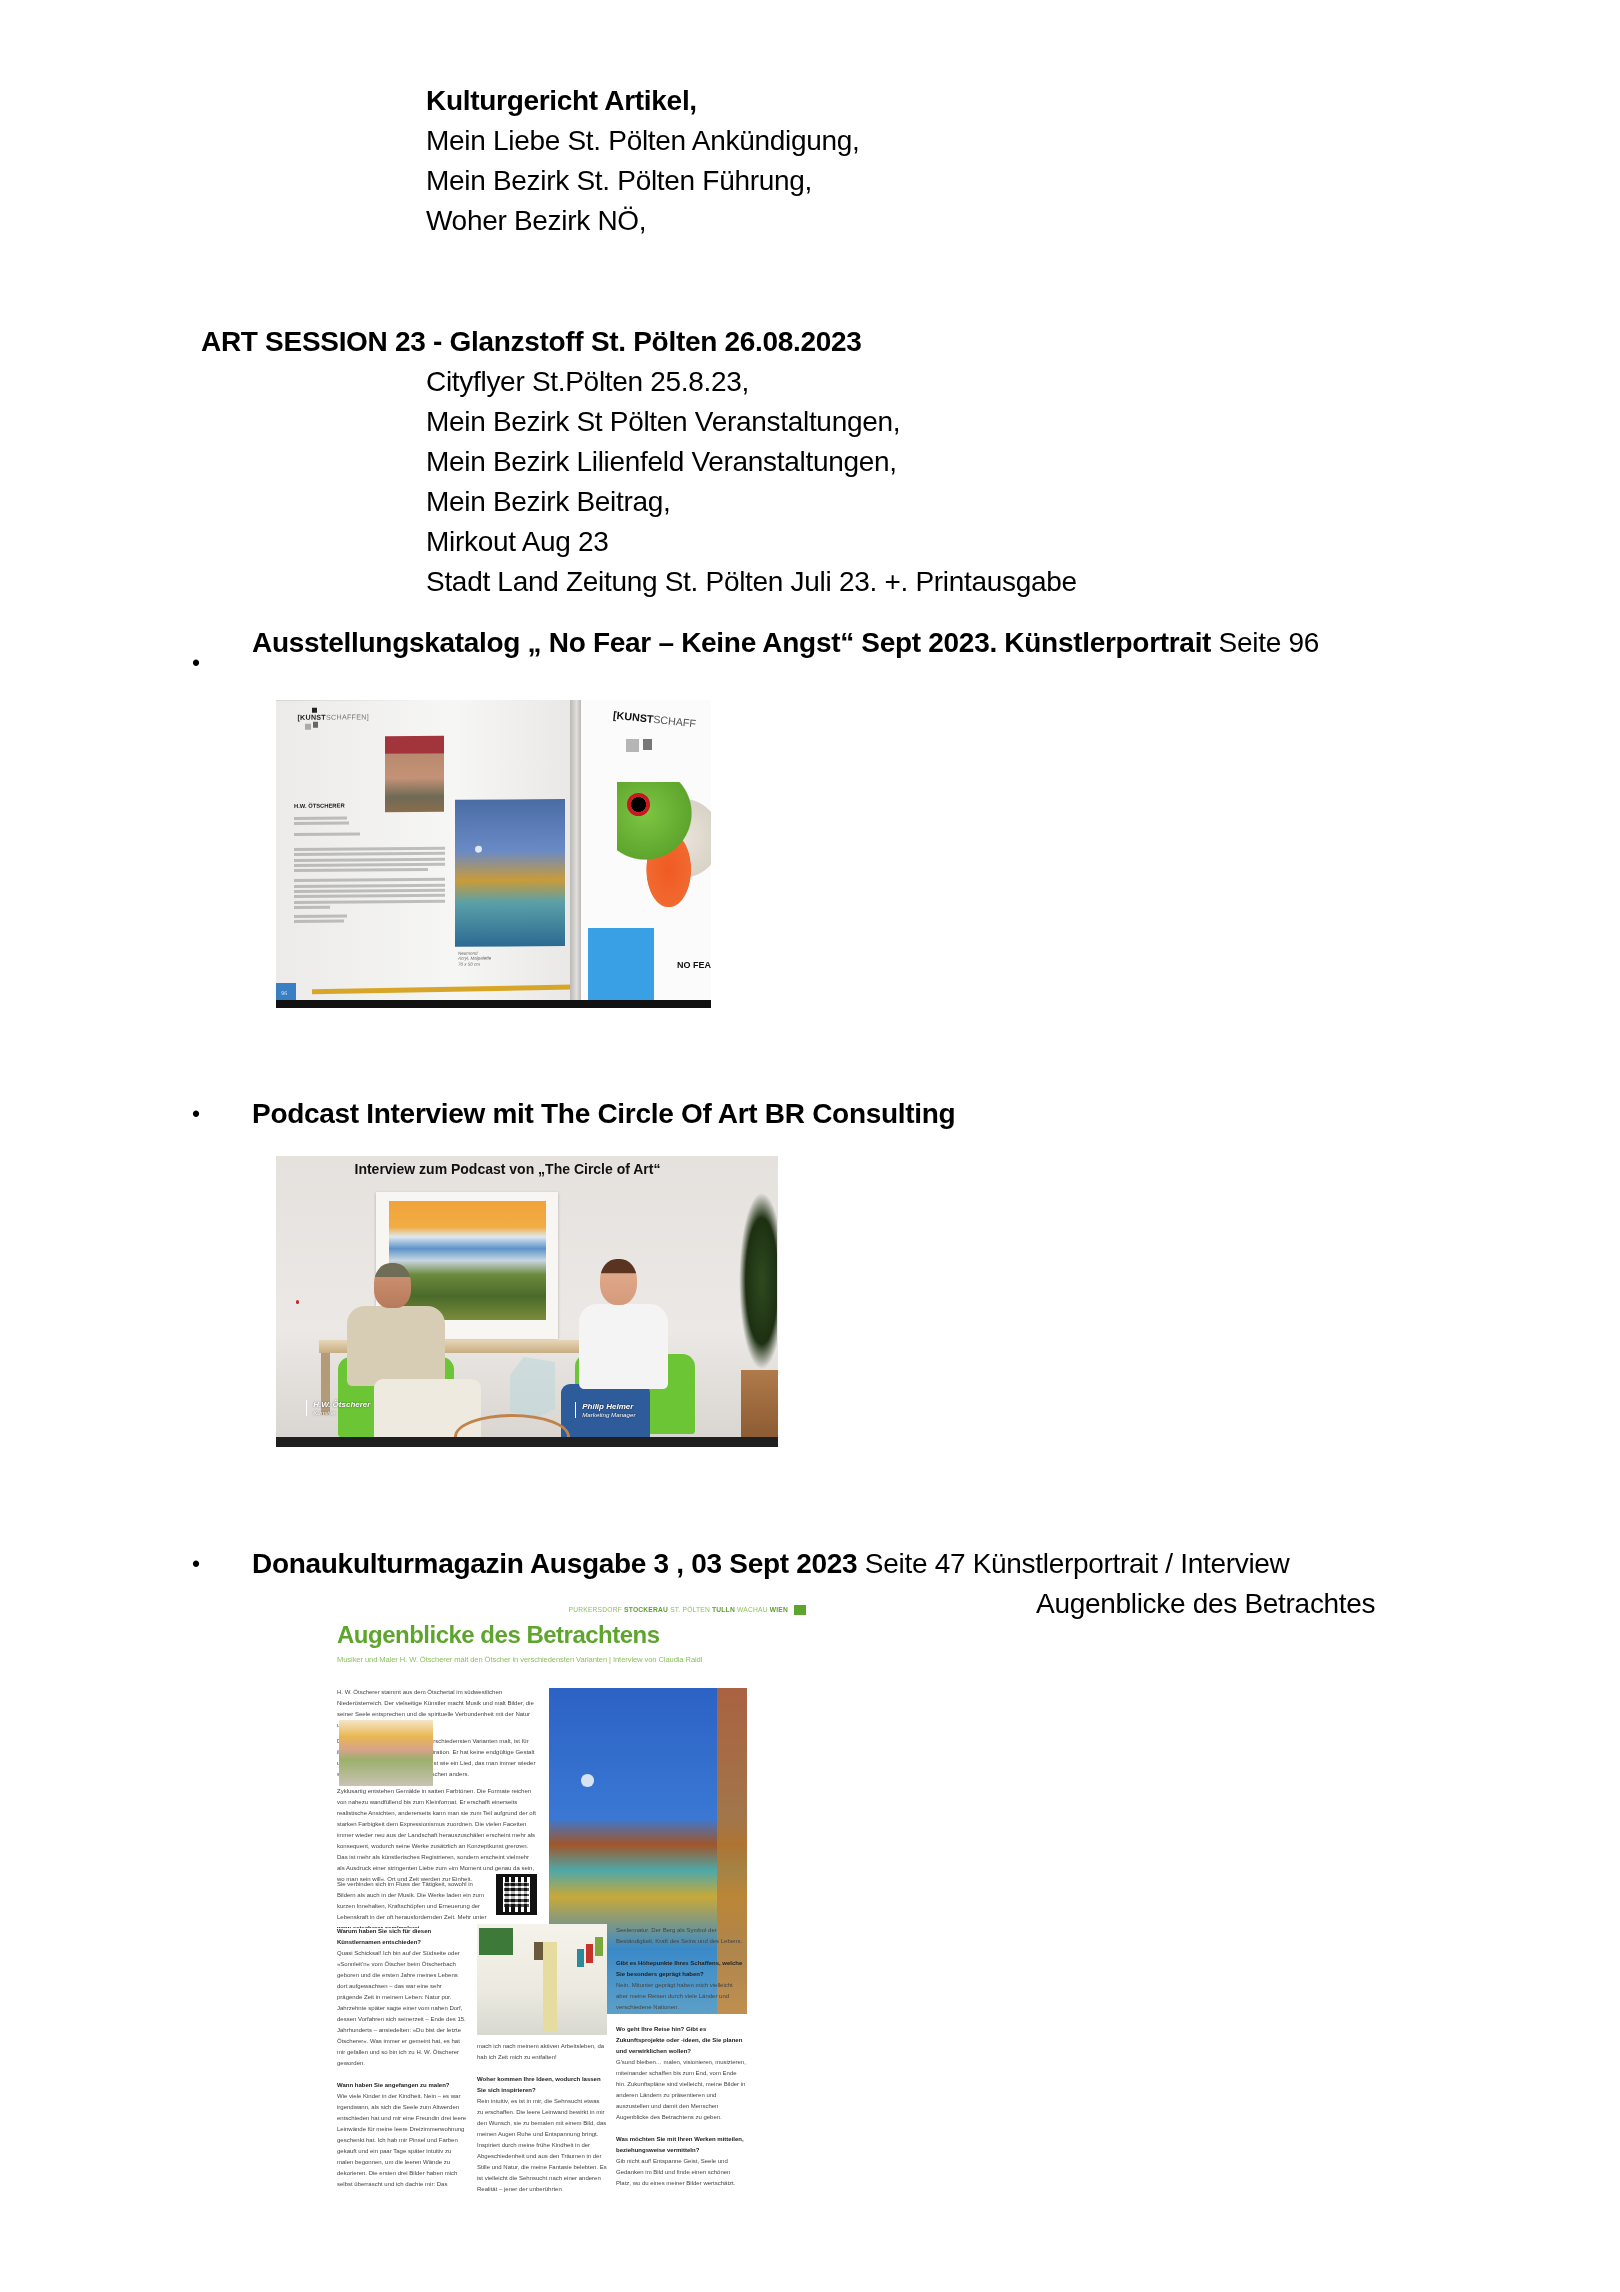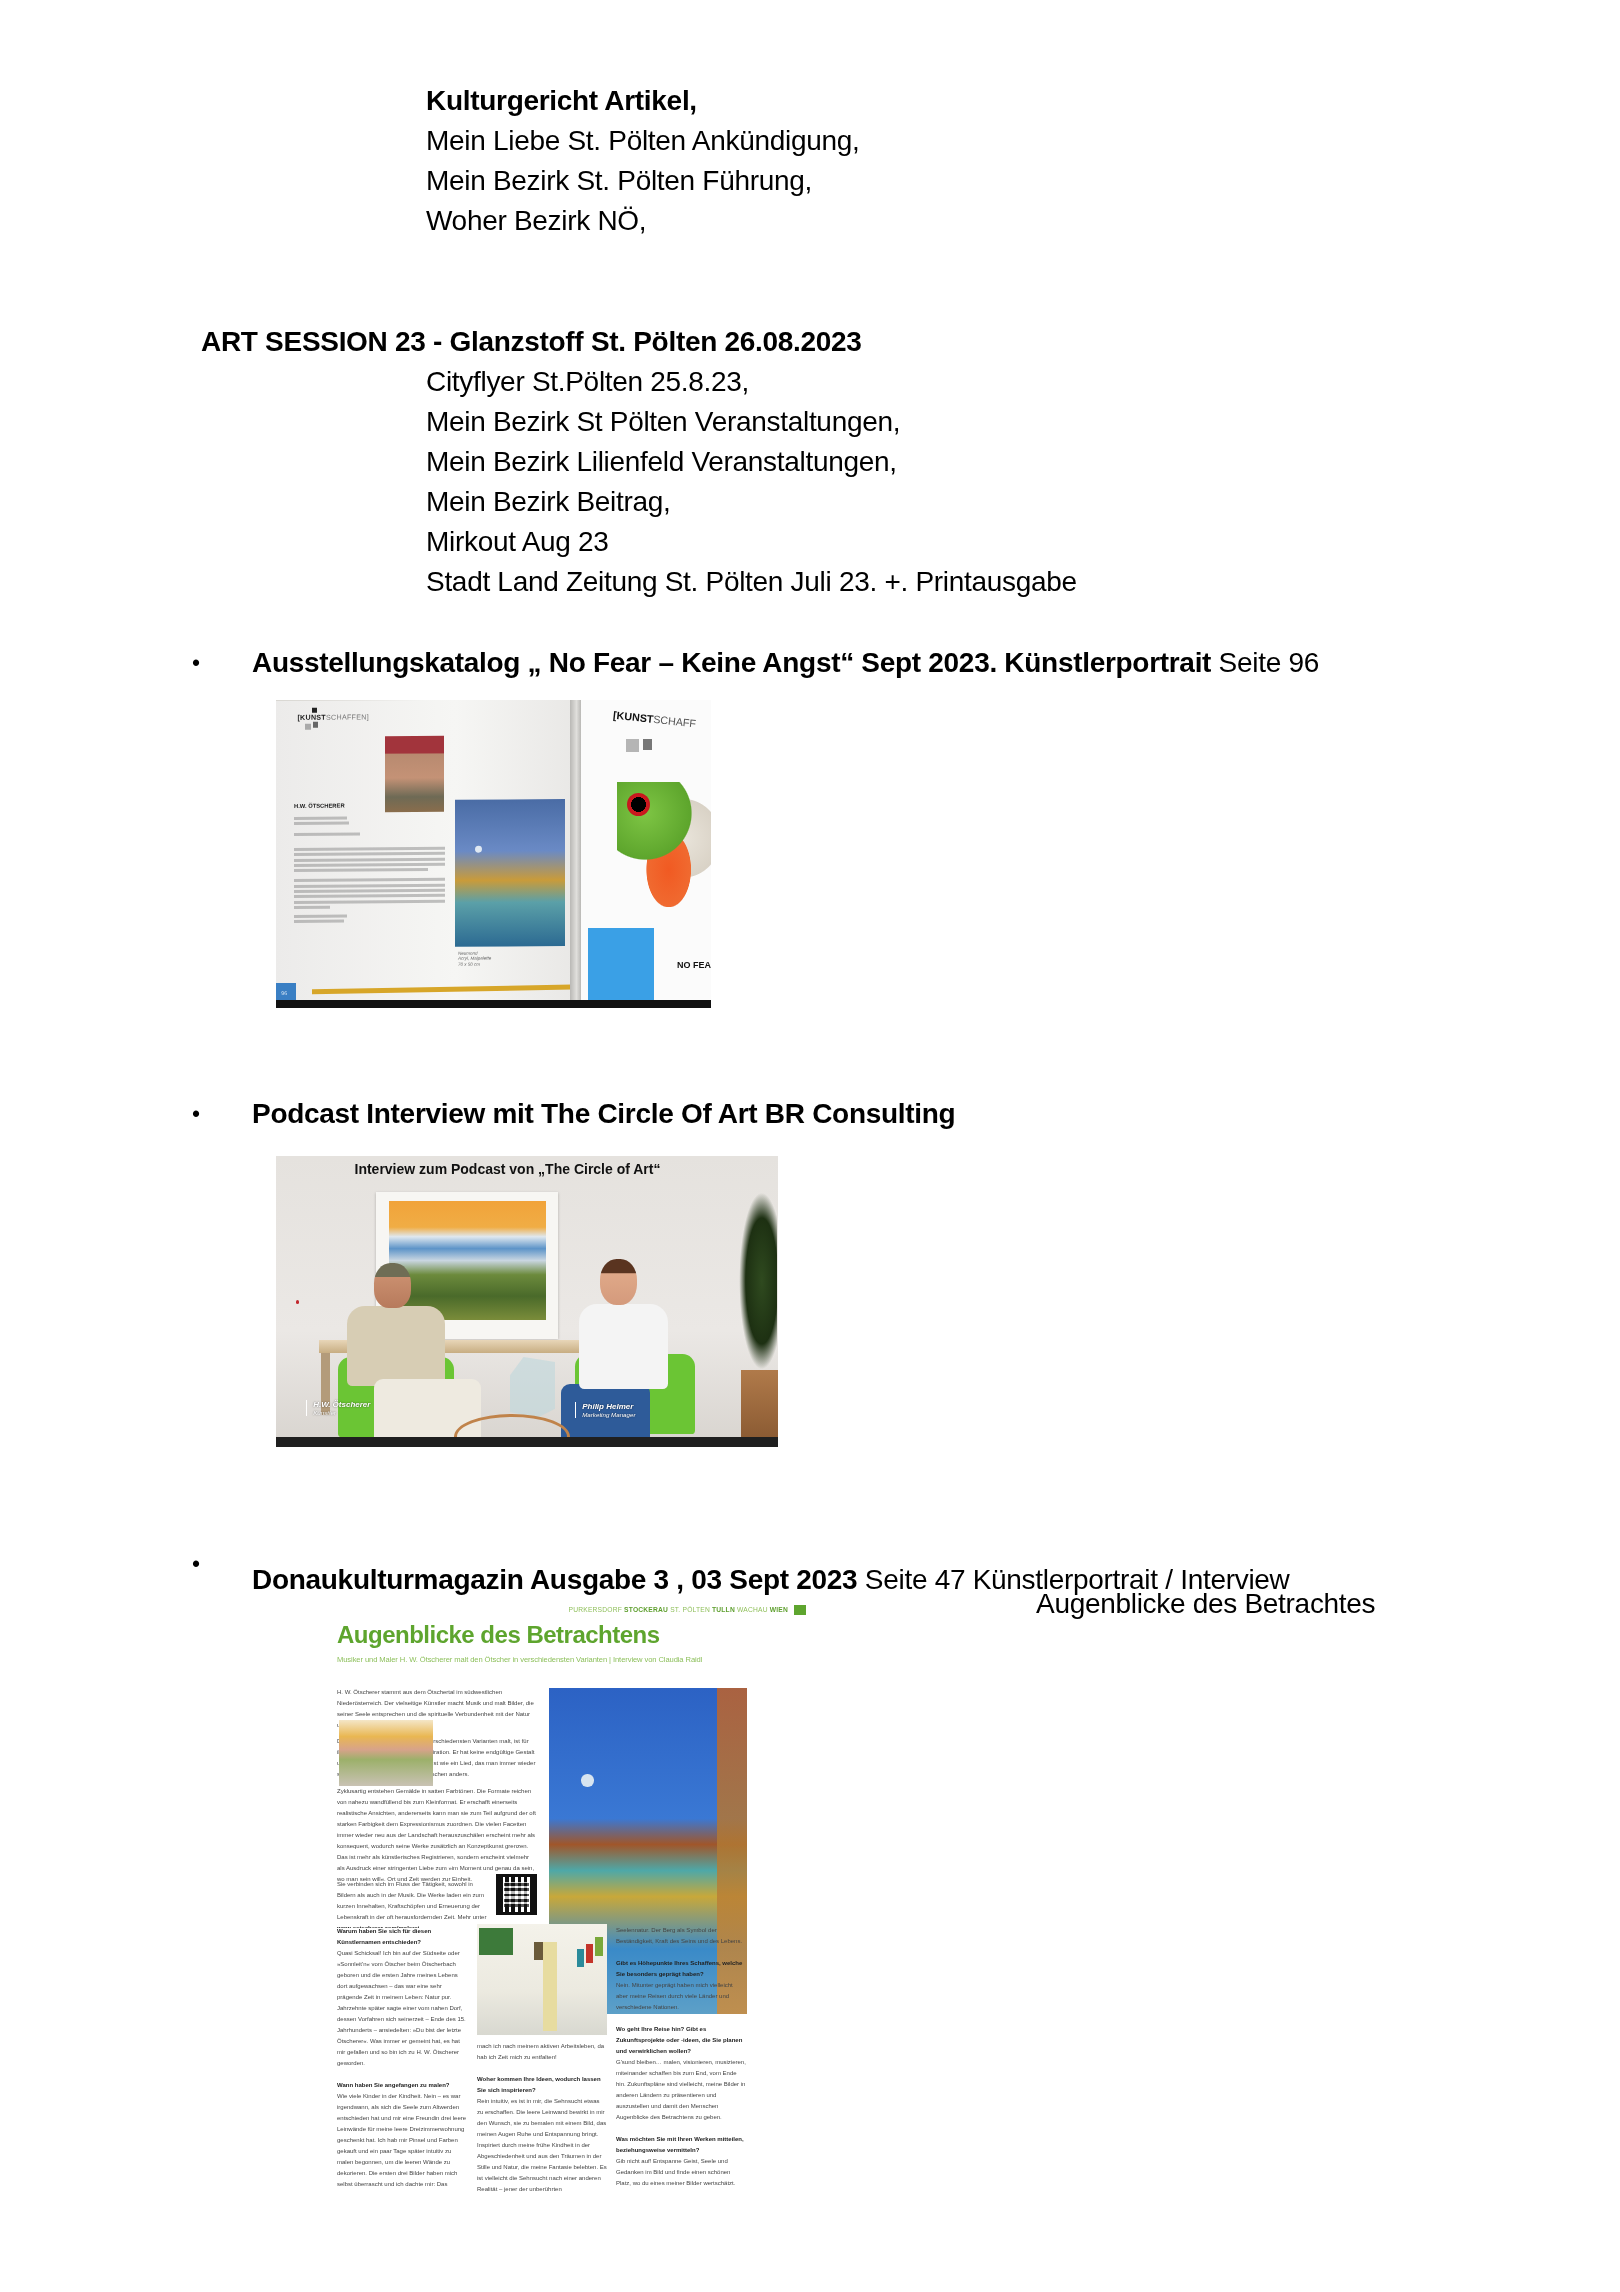--- a/index.html
+++ b/index.html
@@ -111,21 +111,21 @@
 
 <div class="line b" style="left:201px; top:322px;">ART SESSION 23 -  Glanzstoff St. Pölten  26.08.2023</div>
 <div class="line" style="left:426px; top:362px;">Cityflyer St.Pölten  25.8.23,</div>
 <div class="line" style="left:426px; top:402px;">Mein Bezirk St Pölten Veranstaltungen,</div>
 <div class="line" style="left:426px; top:442px;">Mein Bezirk Lilienfeld Veranstaltungen,</div>
 <div class="line" style="left:426px; top:482px;">Mein Bezirk Beitrag,</div>
 <div class="line" style="left:426px; top:522px;">Mirkout Aug 23</div>
 <div class="line" style="left:426px; top:562px;">Stadt Land Zeitung St. Pölten Juli 23. +. Printausgabe</div>
 
 <div class="bullet" style="left:192px; top:643px;">•</div>
-<div class="line" style="left:252px; top:643px;">
+<div class="line" style="left:252px; top:623px;">
   <span class="b">Ausstellungskatalog „ No Fear – Keine Angst“  Sept 2023. Künstlerportrait</span><span> Seite 96</span>
 </div>
 
 <div id="catalog" class="img" title="Exhibition catalogue No Fear, page 96 artist portrait">
   <div class="page-left">
     <div class="brand"><b>[KUNST</b><span>SCHAFFEN]</span></div>
     <div class="sq" style="left:36px; top:7.1px; width:4.5px; height:4.5px; background:#222;"></div>
     <div class="sq" style="left:28.5px; top:23px; width:6.2px; height:6.2px; background:#aaa;"></div>
     <div class="sq" style="left:37px; top:21.4px; width:5.3px; height:5.3px; background:#666;"></div>
     <div class="portrait"></div>
@@ -203,21 +203,21 @@
     <span class="n">H.W. Ötscherer</span>
     <span class="r">Künstler</span>
   </div>
   <div class="label label-r">
     <span class="n">Philip Helmer</span>
     <span class="r">Marketing Manager</span>
   </div>
 </div>
 
 <div class="bullet" style="left:192px; top:1544px;">•</div>
-<div class="line" style="left:252px; top:1544px;margin-top:16px;">
+<div class="line" style="left:252px; top:1544px;">
   <span class="b">Donaukulturmagazin Ausgabe 3 , 03 Sept 2023</span><span> Seite 47 Künstlerportrait / Interview</span>
 </div>
 <div class="line" style="left:1036px; top:1584px;">Augenblicke des Betrachtes</div>
 
 <div id="magazine" class="img">
   <div class="cities" style="right:18px;"><span>PURKERSDORF </span><b>STOCKERAU</b><span> ST. PÖLTEN </span><b>TULLN</b><span> WACHAU </span><b>WIEN</b></div>
   <div class="logo"></div>
   <div class="headline">Augenblicke des Betrachtens</div>
   <div class="subline">Musiker und Maler H. W. Ötscherer malt den Ötscher in verschiedensten Varianten | Interview von Claudia Raidl</div>
 

